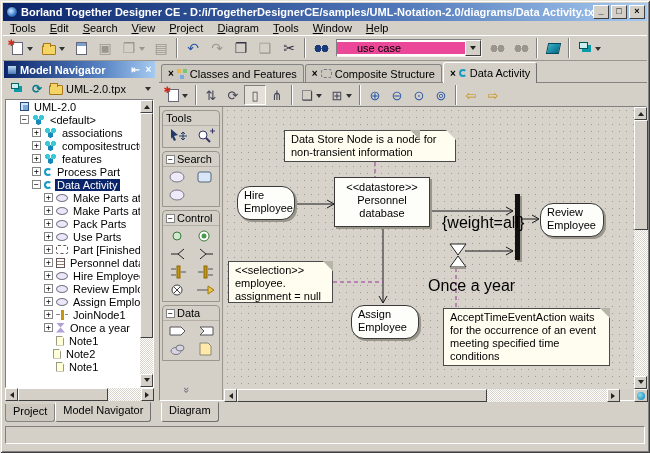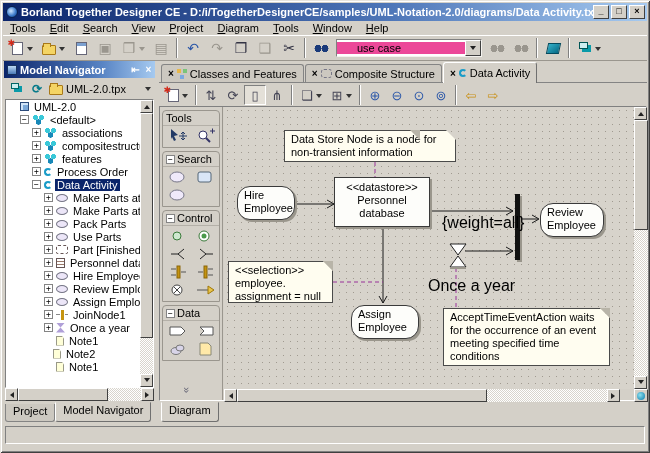--- a/index.html
+++ b/index.html
@@ -283,21 +283,21 @@
             <span class="tlabel">compositestructures</span>
           </div>
         <div class="trow" style="padding-left:26px">
             <span class="exp">+</span>
             <span class="ti package"></span>
             <span class="tlabel">features</span>
           </div>
         <div class="trow" style="padding-left:26px">
             <span class="exp">+</span>
             <span class="ti activity"></span>
-            <span class="tlabel">Process Order</span>
+            <span class="tlabel">Process Part</span>
           </div>
         <div class="trow" style="padding-left:26px">
             <span class="exp">−</span>
             <span class="ti activity"></span>
             <span class="tlabel sel">Data Activity</span>
           </div>
         <div class="trow" style="padding-left:38px">
             <span class="exp">+</span>
             <span class="ti action"></span>
             <span class="tlabel">Make Parts at Fa</span>

